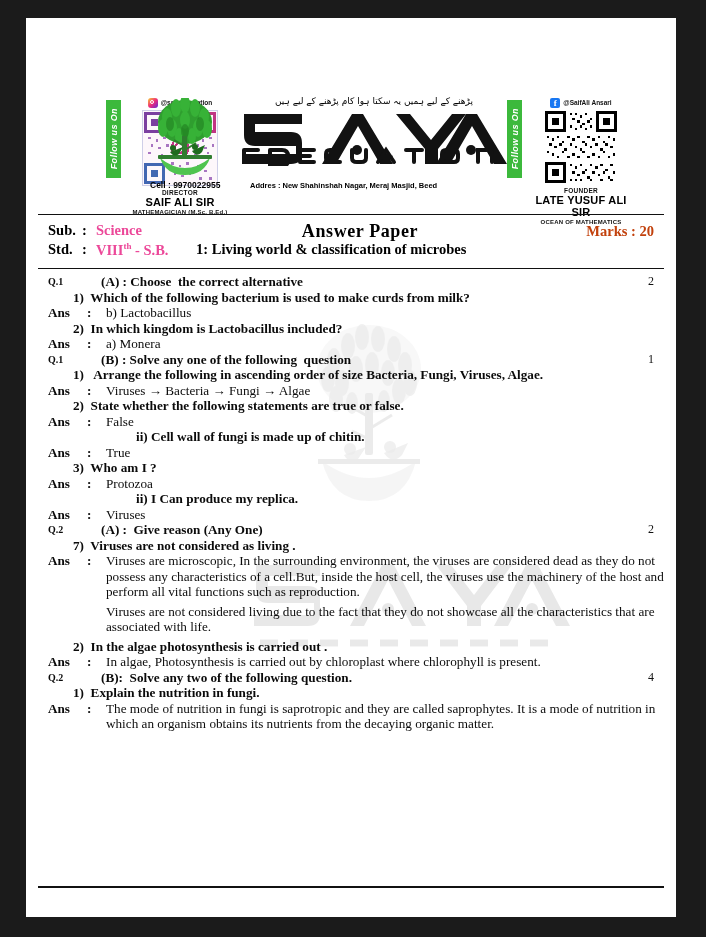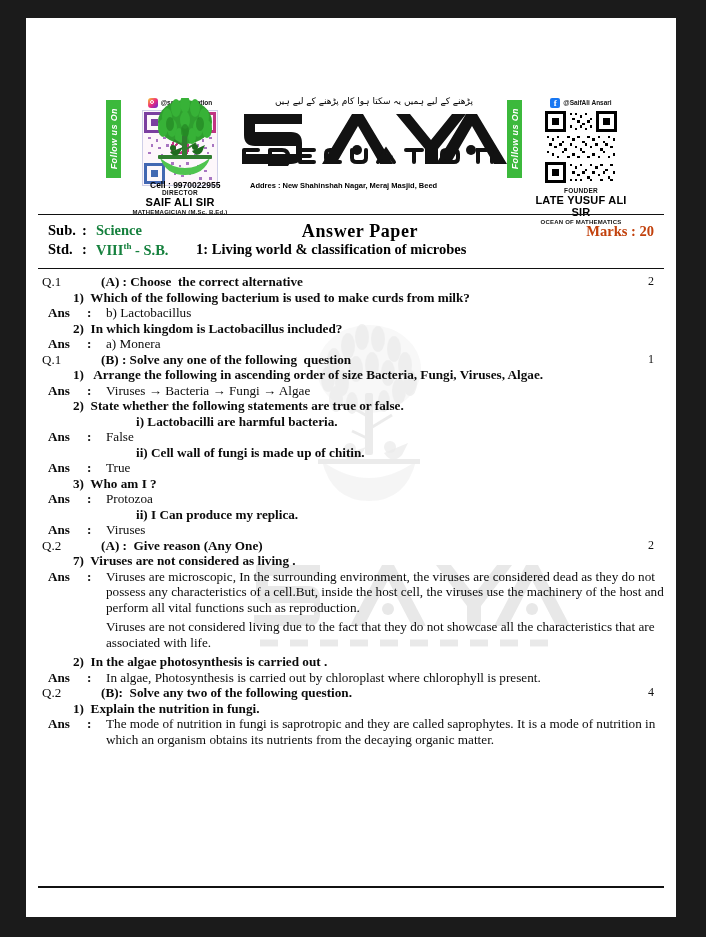--- a/index.html
+++ b/index.html
@@ -177,21 +177,21 @@
   #tb-row1 { top: 2px; }
   #tb-row2 { top: 21px; }
 
   .tb-lbl {
     position: absolute; left: 22px;
     font-size: 14.5px; font-weight: bold; color:#000; white-space: nowrap;
   }
   .tb-colon { position: absolute; left: 56px; font-size: 14.5px; font-weight: bold; }
   .tb-val {
     position: absolute; left: 70px;
-    font-size: 14.5px; font-weight: bold; color:#15803d; white-space: nowrap;
+    font-size: 14.5px; font-weight: bold; color:#ec4899; white-space: nowrap;
   }
   #paper-title {
     position: absolute; left: 0; top: -1px; width: 650px;
     text-align: center; font-size: 18px; font-weight: bold;
     letter-spacing: .6px; color:#000;padding-left:9px;
   }
   #marks-label {
     position: absolute; right: 22px; top: 1px;
     font-size: 14.5px; font-weight: bold; color:#c2410c; white-space: nowrap;
   }
@@ -207,22 +207,22 @@
     z-index: 3;
   }
   .line {
     position: relative;
     min-height: 15px;
     font-size: 13.2px;
     color: #0b0b0b;
     line-height: 15.5px;
   }
   .qlabel {
-    position: absolute; left: 16px; top: 0;
-    font-weight: normal; font-size: 13px; white-space: nowrap;
+    position: absolute; left: 22px; top: 0;
+    font-weight: bold; font-size: 10px; white-space: nowrap;
   }
   .anslabel {
     position: absolute; left: 22px; top: 0;
     font-weight: bold; font-size: 13.2px; white-space: nowrap;
   }
   .colon { position: absolute; left: 61px; top: 0; font-weight: bold; }
   .txt { display: block; white-space: pre-wrap; }
   .bold { font-weight: bold; }
   .marks {
     position: absolute; right: 22px; top: 0;
@@ -596,23 +596,20 @@
         <span class="txt bold">1)   Arrange the following in ascending order of size Bacteria, Fungi, Viruses, Algae.</span>
       </div>
       <div class="line i-ans">
         <span class="anslabel">Ans</span>
         <span class="colon">:</span>
         <span class="txt">Viruses → Bacteria → Fungi → Algae</span>
       </div>
       <div class="line i-num">
         <span class="txt bold">2)  State whether the following statements are true or false.</span>
       </div>
-      <div class="line i-rom">
-        <span class="txt bold">i) Lactobacilli are harmful bacteria.</span>
-      </div>
       <div class="line i-ans">
         <span class="anslabel">Ans</span>
         <span class="colon">:</span>
         <span class="txt">False</span>
       </div>
       <div class="line i-rom">
         <span class="txt bold">ii) Cell wall of fungi is made up of chitin.</span>
       </div>
       <div class="line i-ans">
         <span class="anslabel">Ans</span>

